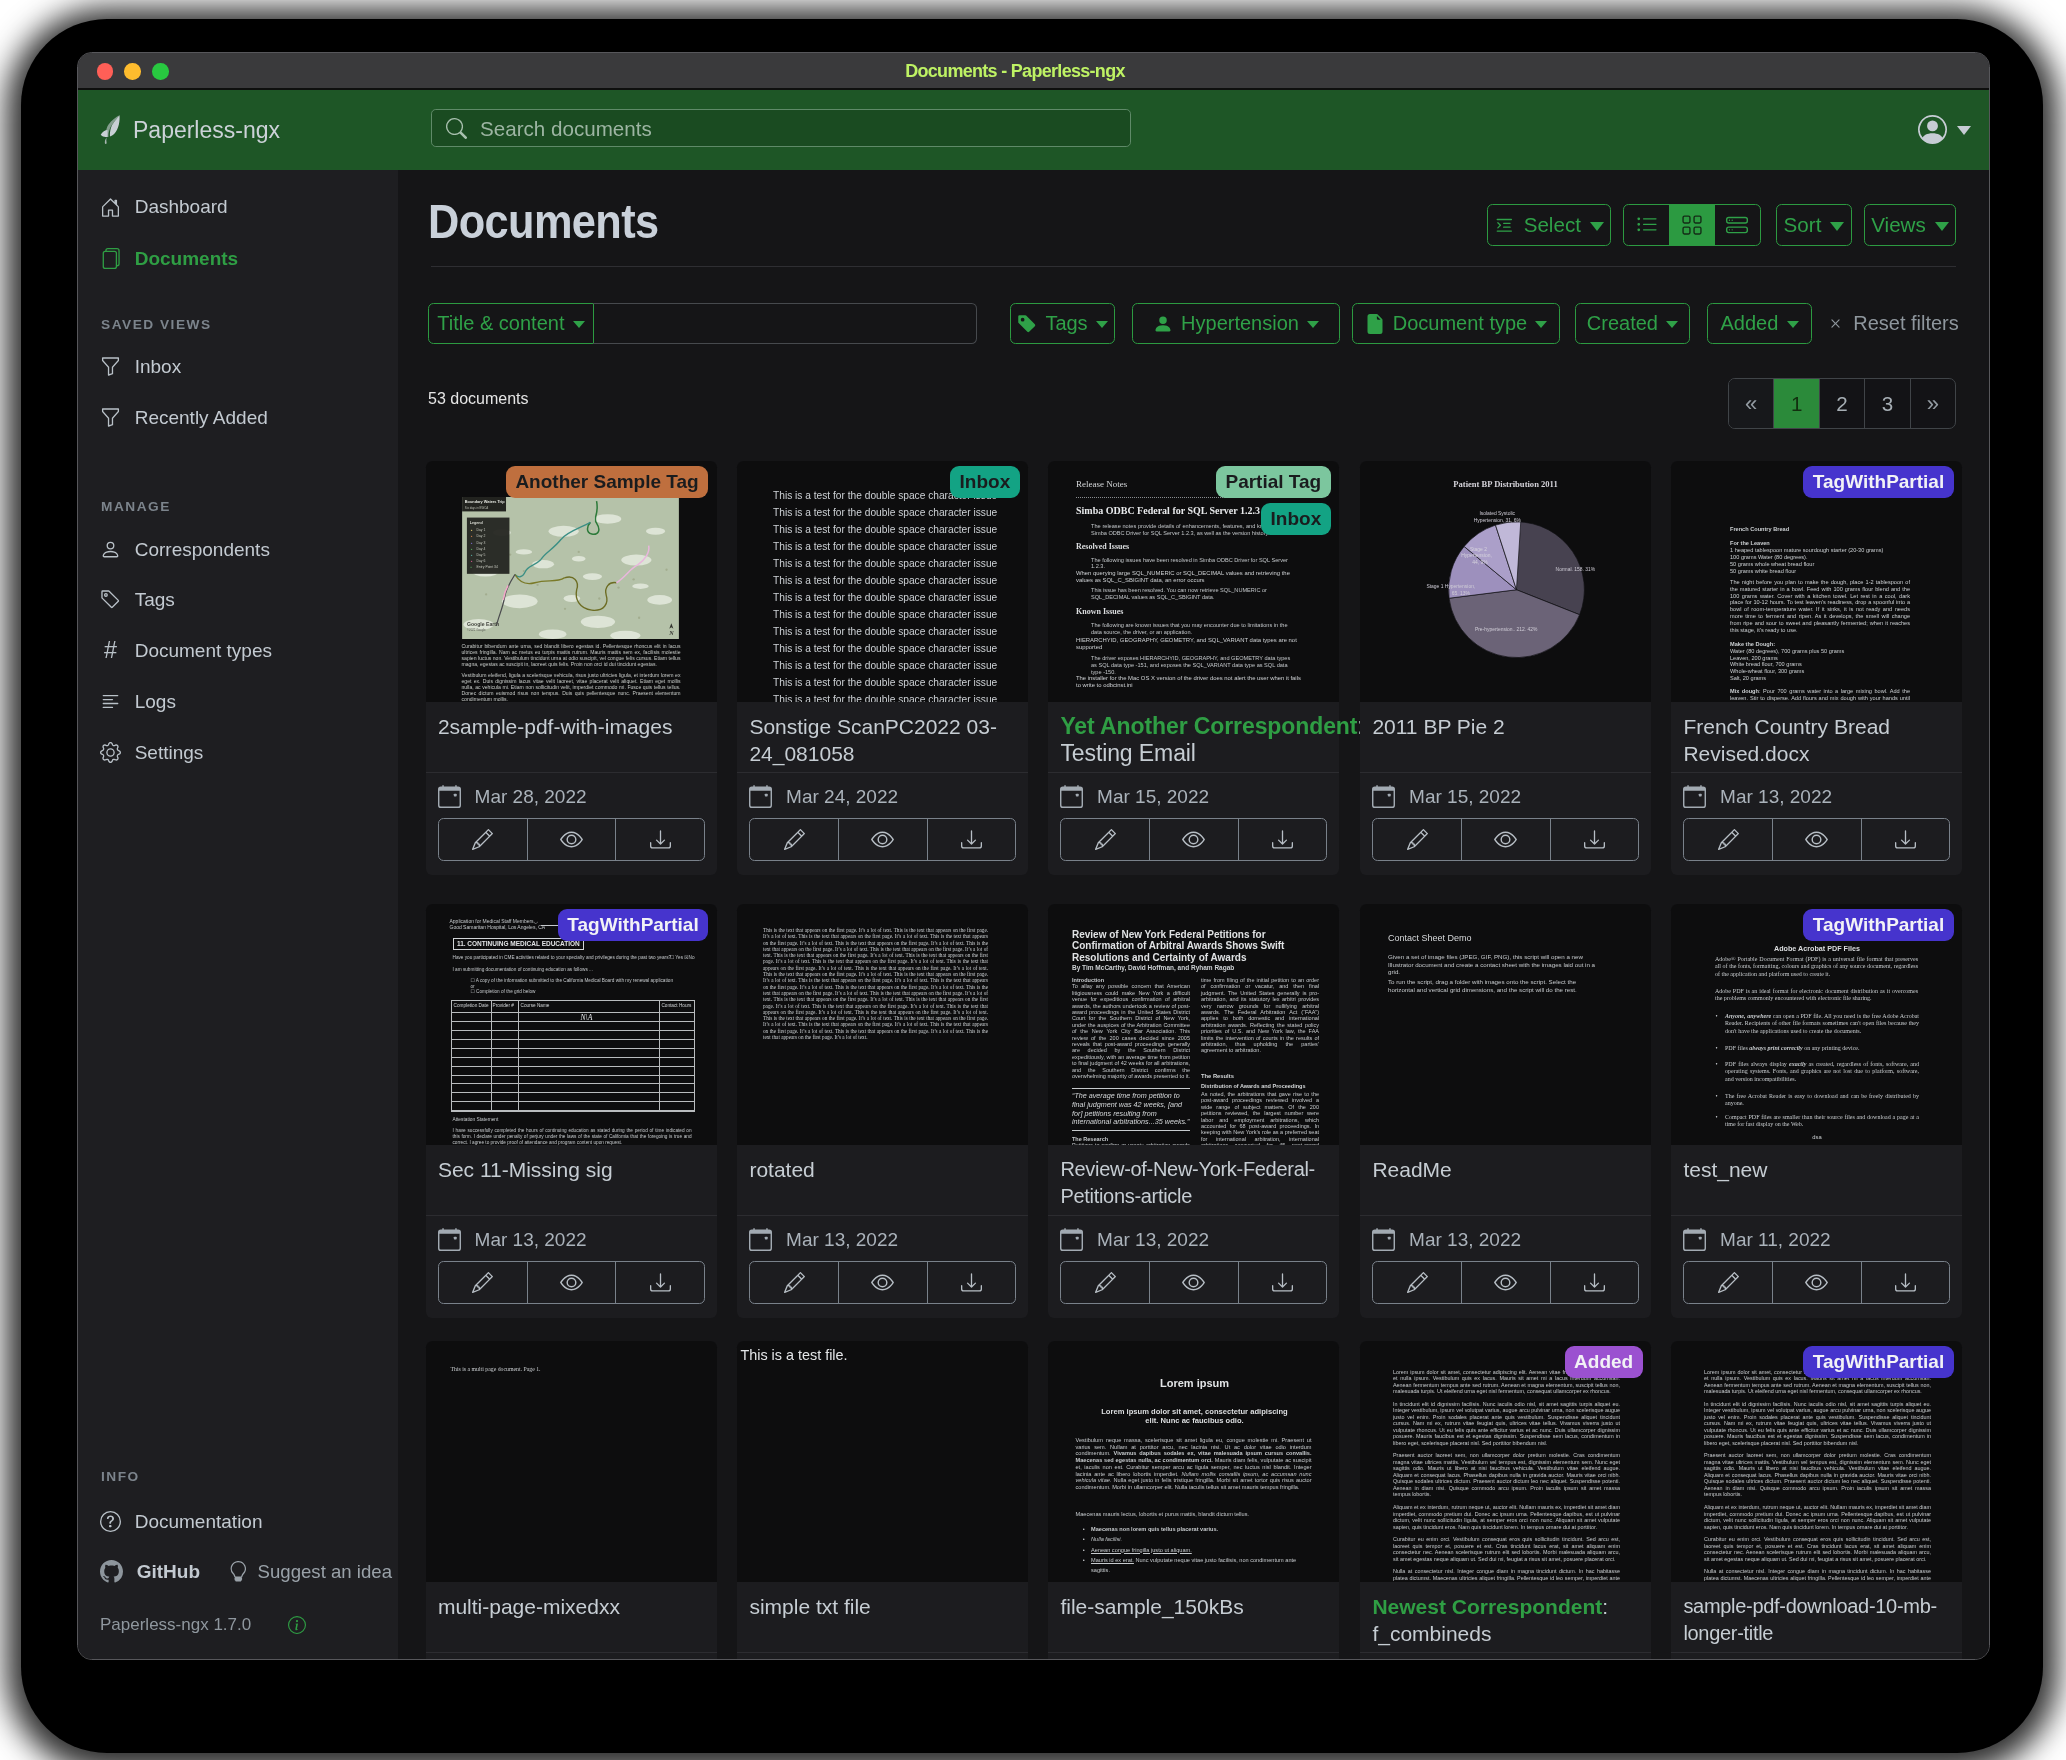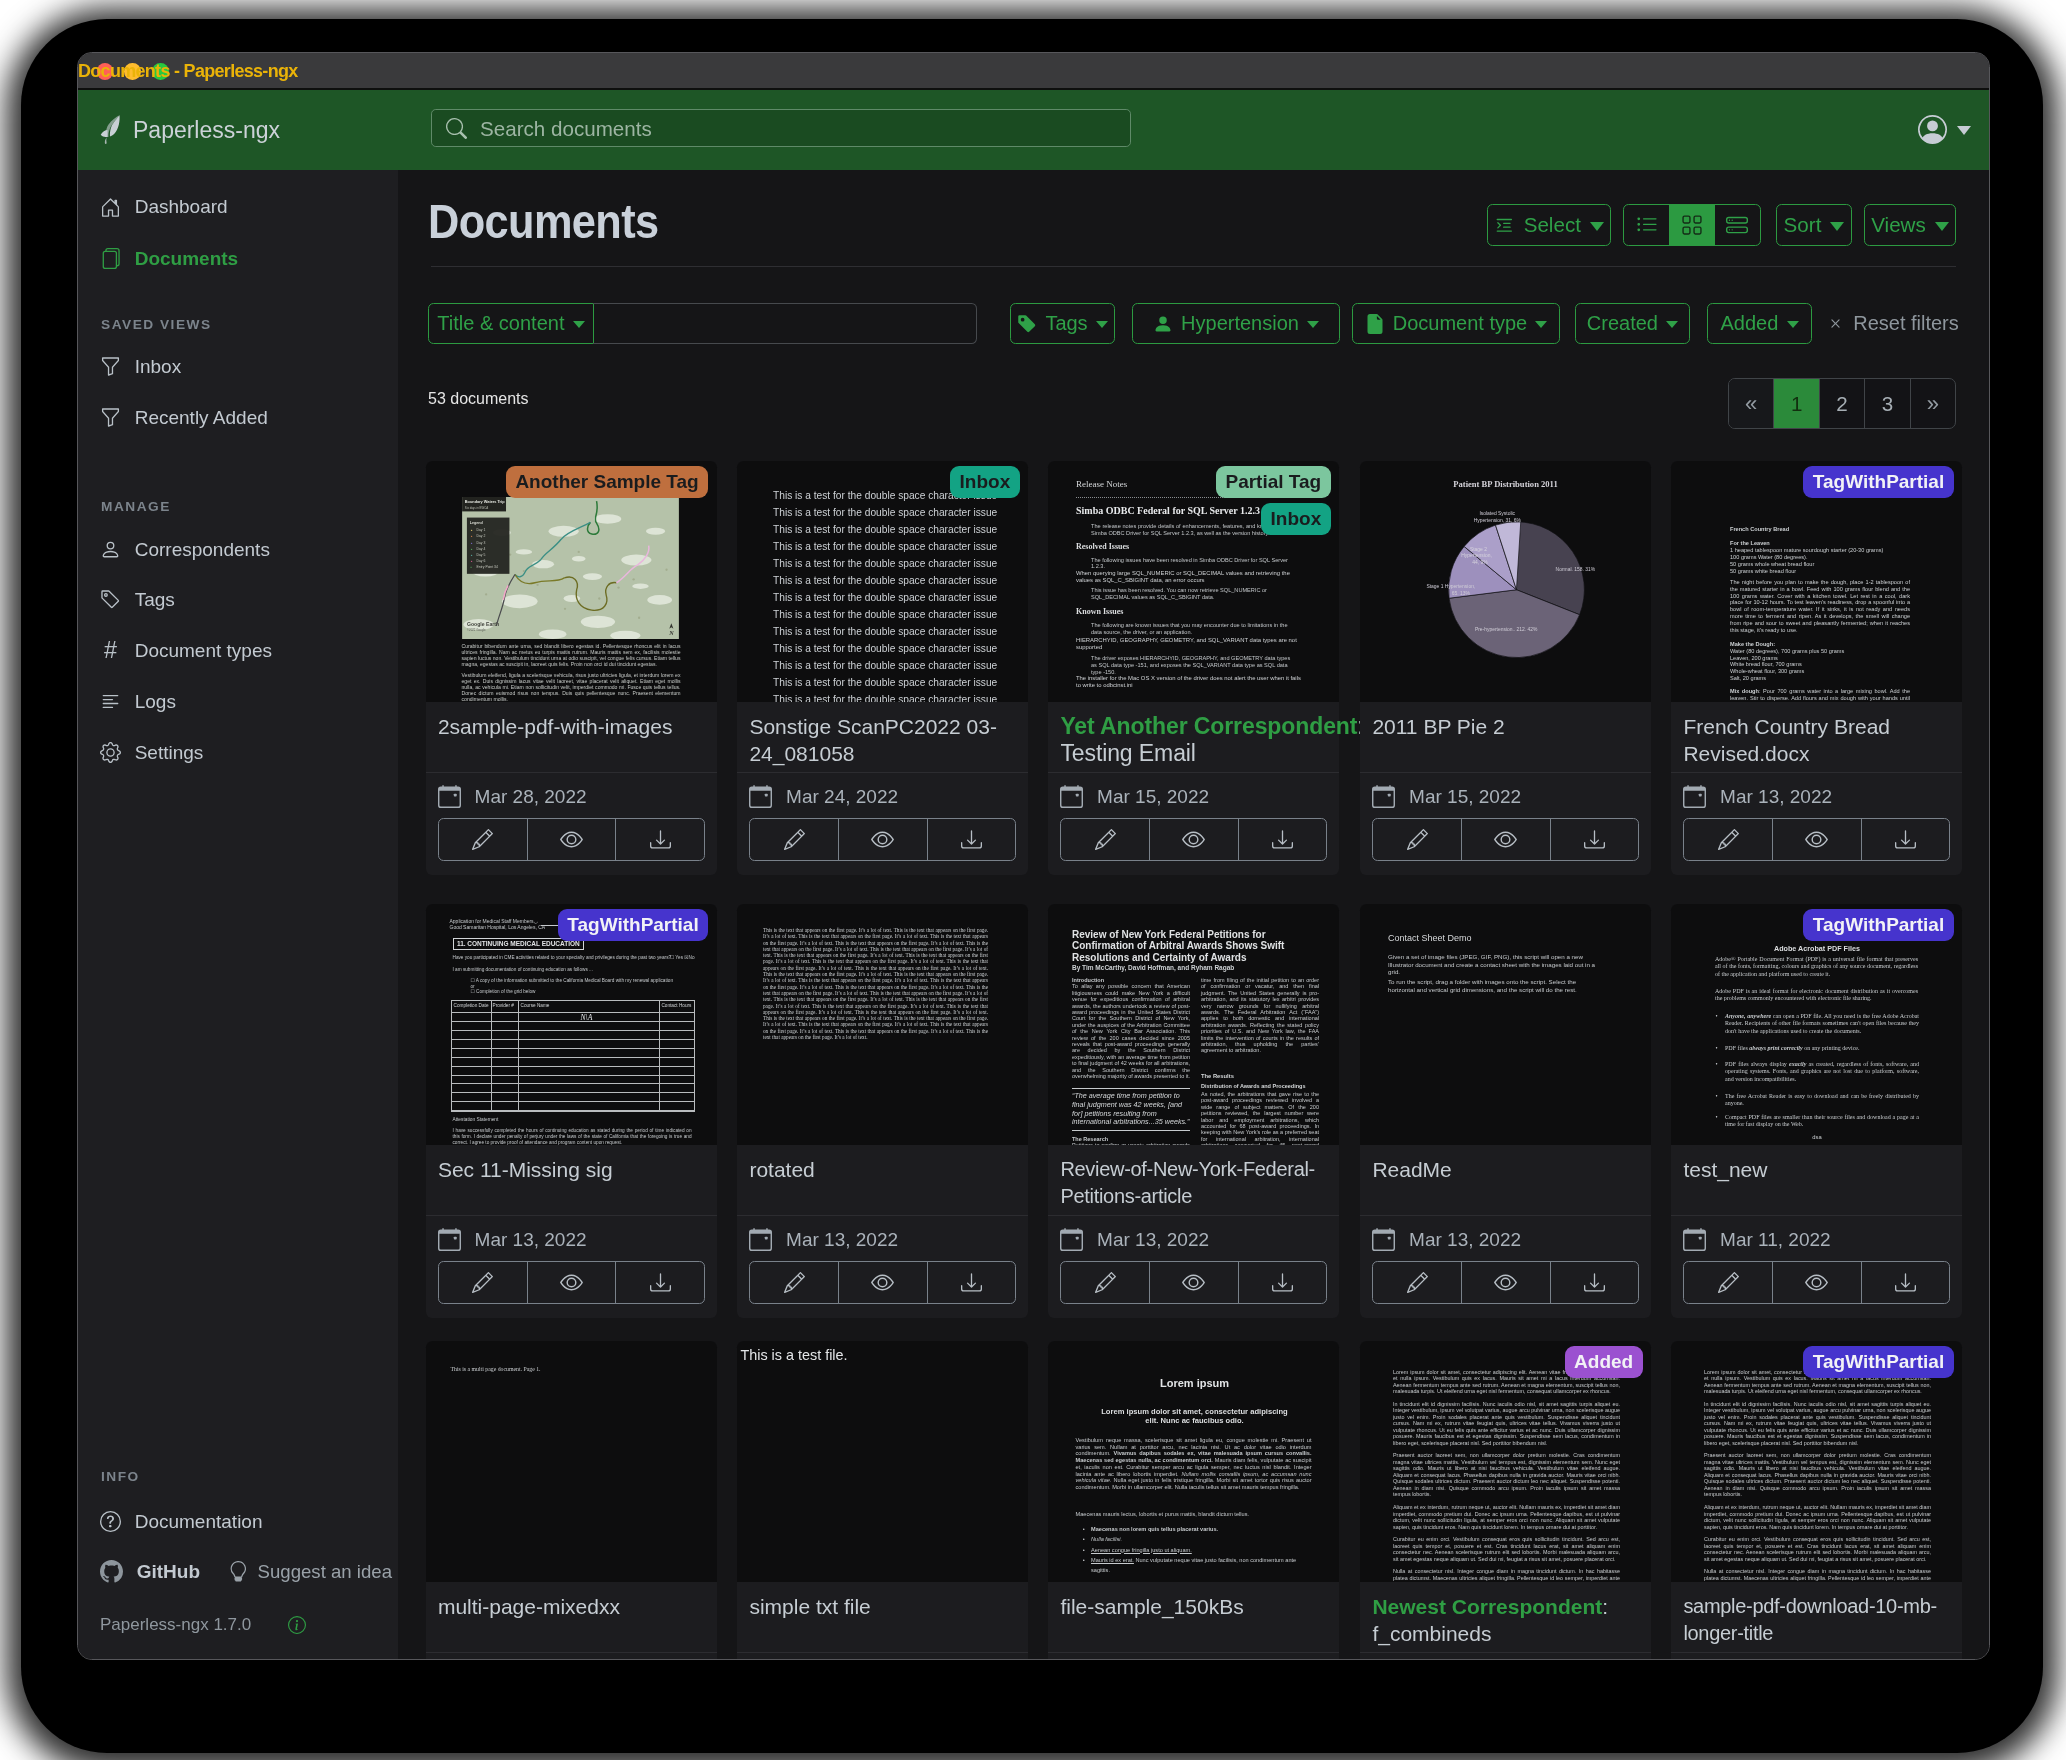--- a/index.html
+++ b/index.html
@@ -2,21 +2,21 @@
 <html style="font-size:11px"><head>
 <meta charset="utf-8">
 <style>
 html,body{margin:0;padding:0}
 body{width:2066px;height:1761px;background:#ffffff;font-family:"Liberation Sans",sans-serif;position:relative;overflow:hidden}
 .blob{position:absolute;left:20.6px;top:18.6px;width:2022px;height:1734px;background:#000;border-radius:86px;box-shadow:0 4.1px 30px 15px rgba(0,0,0,.82)}
 .win{position:absolute;left:78px;top:53px;width:1911px;height:1606px;border-radius:13.7px;background:#161618;outline:1.4px solid #57575b;overflow:hidden}
 
 .tbar{position:absolute;left:0;top:0;right:0;height:35px;background:#3a3a3c}
 .dot{position:absolute;top:10.3px;width:16.5px;height:16.5px;border-radius:50%}
-.wtitle{position:absolute;left:0;right:0;top:0;height:35px;line-height:36px;color:#eab308;font-size:18px;font-weight:700;letter-spacing:-0.7px;padding-right:37px}
+.wtitle{position:absolute;left:0;right:0;top:0;height:35px;line-height:36px;text-align:center;color:#bef264;font-size:18px;font-weight:700;letter-spacing:-0.7px;padding-right:37px}
 
 .hdr{position:absolute;left:0;top:35px;right:0;height:80px;background:#1e5626;border-top:2.1px solid #0e0f0e}
 .brand{position:absolute;left:55px;top:0;height:80px;line-height:81px;color:#ccd2d8;font-size:23px}
 .leaf{position:absolute;left:19px;top:23.4px}
 .search{position:absolute;left:353px;top:19px;width:698px;height:36px;border:0.7px solid #5f8a68;border-radius:4.8px;background:rgba(0,0,0,.12)}
 .search .sic{position:absolute;left:14.4px;top:7.6px;color:#a7bfad}
 .search .ph{position:absolute;left:48px;top:0;height:36px;line-height:38px;font-size:20.6px;color:#9db5a3}
 .user{position:absolute;right:18px;top:25.4px;display:flex;align-items:center;gap:9.6px;color:#ced4da}
 
 .sb{position:absolute;left:0;top:117px;width:320px;bottom:0;background:#1e1e21;border-right:0.7px solid #2c2c2f}

